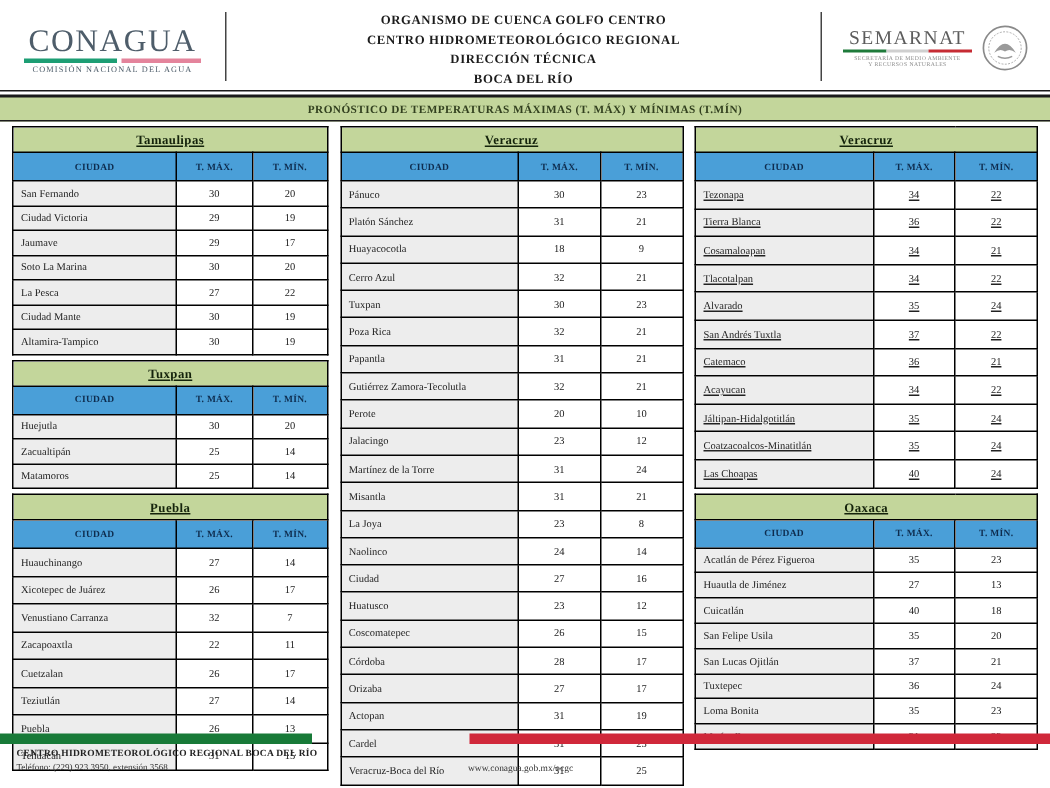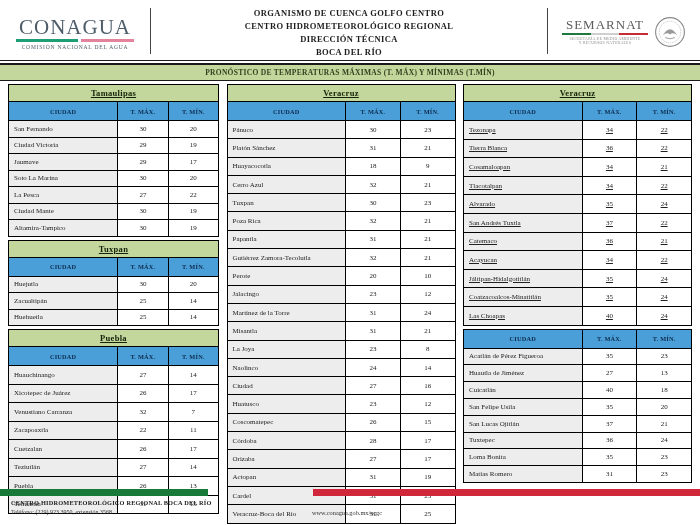--- a/index.html
+++ b/index.html
@@ -190,21 +190,21 @@
               <td class="city">Huejutla</td>
               <td class="num">30</td>
               <td class="num">20</td>
             </tr>
             <tr>
               <td class="city">Zacualtipán</td>
               <td class="num">25</td>
               <td class="num">14</td>
             </tr>
             <tr>
-              <td class="city">Huehuetla</td>
+              <td class="city">Matamoros</td>
               <td class="num">25</td>
               <td class="num">14</td>
             </tr>
           </tbody>
         </table>
         <table class="state-table t2">
           <colgroup>
             <col class="c1">
             <col class="c2">
             <col class="c3">
@@ -469,20 +469,23 @@
             </tr>
           </tbody>
         </table>
         <table class="state-table t5">
           <colgroup>
             <col class="c1">
             <col class="c2">
             <col class="c3">
           </colgroup>
           <thead>
+            <tr class="state-header">
+              <th colspan="3">Oaxaca</th>
+            </tr>
             <tr class="col-head">
               <th>CIUDAD</th>
               <th>T. MÁX.</th>
               <th>T. MÍN.</th>
             </tr>
           </thead>
           <tbody>
             <tr>
               <td class="city">Acatlán de Pérez Figueroa</td>
               <td class="num">35</td>

